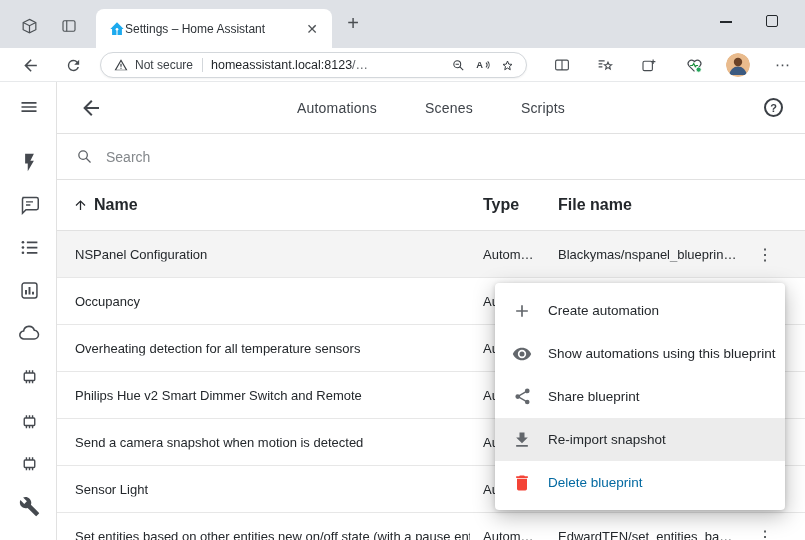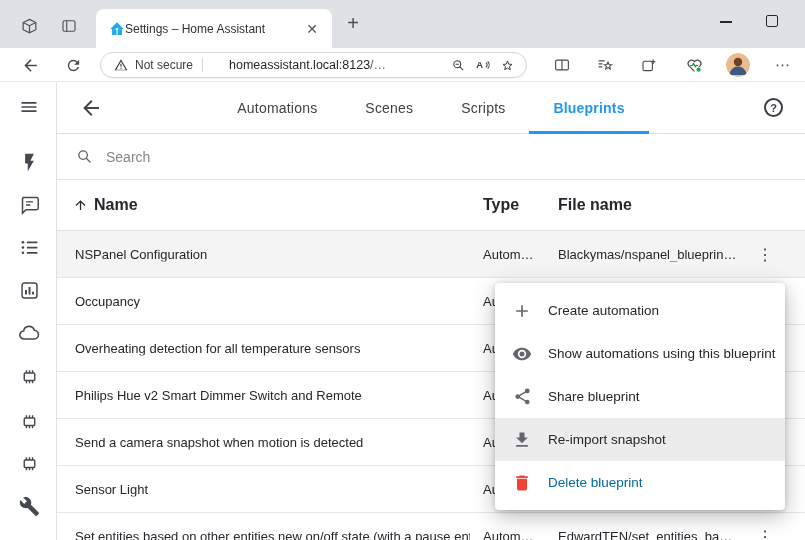--- a/index.html
+++ b/index.html
@@ -13,21 +13,21 @@
   .tab-close { color:#4f5357; font-size:14px; line-height:1; padding:2px 4px; }
   .newtab { position:absolute; left:340px; top:12px; font-size:20px; font-weight:300; color:#4a4e52; width:26px; text-align:center; }
   .win-min { position:absolute; left:720px; top:21px; width:12px; height:2px; background:#24282c; }
   .win-max { position:absolute; left:766px; top:15px; width:12px; height:12px; border:1.4px solid #24282c; border-radius:2px; }
 
   .toolbar { position:absolute; top:48px; left:0; right:0; height:34px; background:#fff; border-bottom:1px solid #e7e9eb; }
   .tb-btn { position:absolute; top:3px; width:28px; height:28px; display:flex; align-items:center; justify-content:center; border-radius:4px; }
   .addressbar { position:absolute; left:100px; top:4px; width:427px; height:26px; border:1px solid #d3d7db; border-radius:13px; background:#fff; box-shadow:0 1px 2px rgba(0,0,0,.05); display:flex; align-items:center; font-size:12px; }
   .ns-label { color:#3b4045; margin:0 4px 0 7px; }
   .ab-div { width:1px; height:14px; background:#d3d7db; margin:0 8px 0 5px; }
-  .url-host { color:#1f2327; font-size:12.5px;margin-left:18px; }
+  .url-host { color:#1f2327; font-size:12.5px; }
   .url-path { color:#5f6368; font-size:12.5px; }
   .ab-spacer { flex:1; }
   .ab-ico { margin-right:9px; display:flex; align-items:center; }
 
   .avatar { position:absolute; left:726px; top:5px; width:24px; height:24px; border-radius:50%; overflow:hidden; }
 
   
   .ha { position:absolute; top:82px; left:0; right:0; bottom:0; background:#fff; }
   .sidebar { position:absolute; left:0; top:0; bottom:0; width:57px; border-right:1px solid #e1e1e1; background:#fff; }
   .sb-item { position:absolute; left:17px; width:24px; height:24px; display:flex; align-items:center; justify-content:center; }
@@ -252,23 +252,20 @@
     <div class="ha-tabs">
       <div class="ha-tab">
           <span>Automations</span>
         </div>
       <div class="ha-tab">
           <span>Scenes</span>
         </div>
       <div class="ha-tab">
           <span>Scripts</span>
         </div>
-      <div class="ha-tab active">
-          <span>Blueprints</span>
-        </div>
     </div>
     <div class="ha-help">
         <span>?</span>
       </div>
   </div>
 
   <div class="ha-search">
     <svg style="margin-left:19px;" width="17" height="17" viewBox="0 0 24 24" fill="none" stroke="#5c6065" stroke-width="1.8">
         <circle cx="10" cy="10" r="6"></circle>
         <path d="M14.5 14.5L20.5 20.5"></path>

